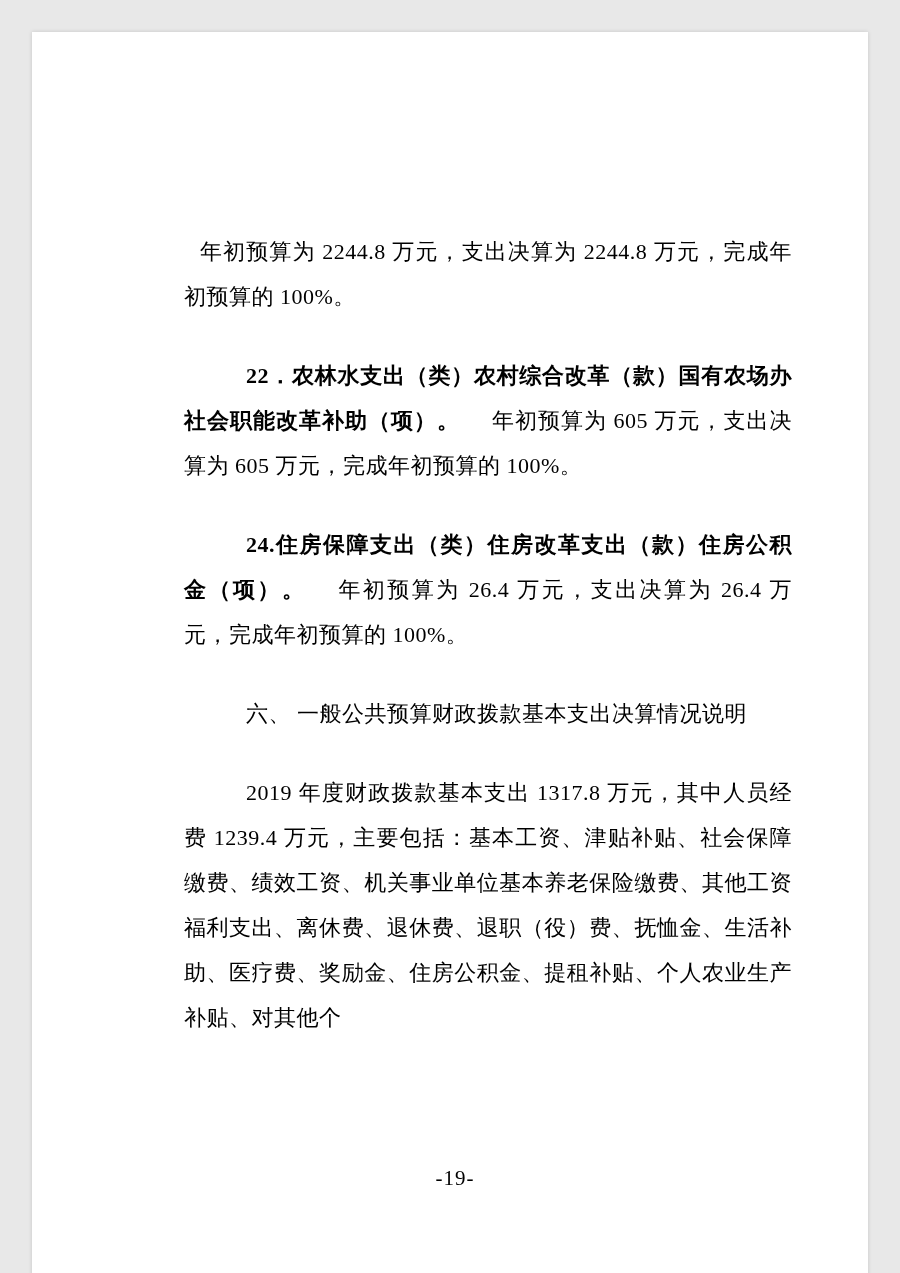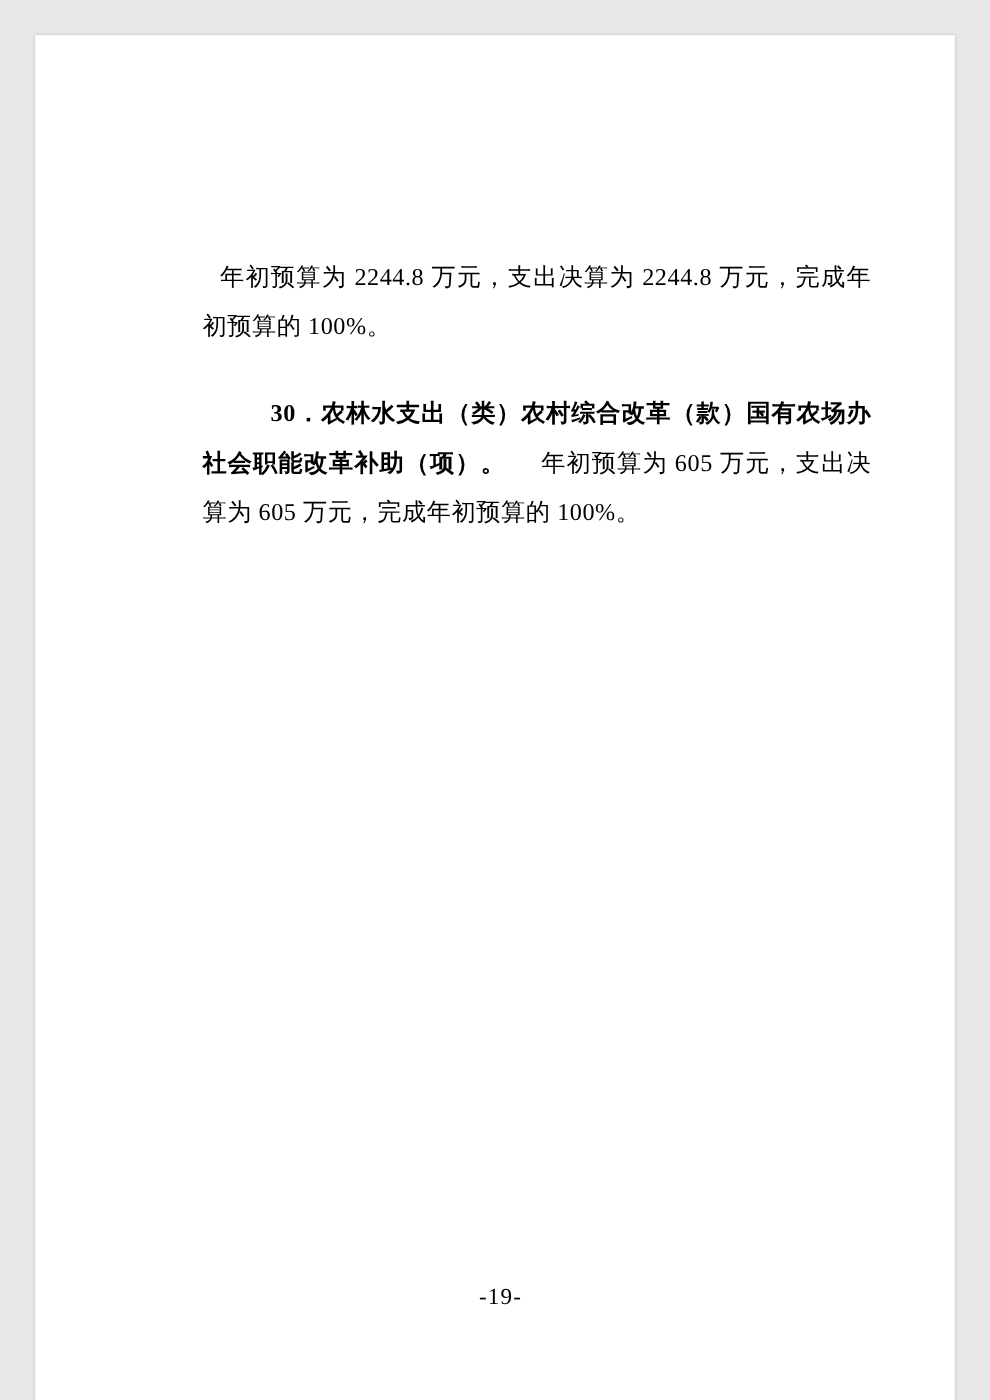--- a/index.html
+++ b/index.html
@@ -46,25 +46,28 @@
   }
 </style>
 </head>
 <body>
 
 <div class="sheet">
   <main class="body-text">
 
     <p class="para no-indent"><span class="regular">年初预算为 2244.8 万元，支出决算为 2244.8 万元，完成年初预算的 100%。</span></p>
 
-    <p class="para indent"><span class="lead-bold">30．农林水支出（类）农村综合改革（款）国有农场办社会职能改革补助（项）。</span><span class="regular">年初预算为 605 万元，支出决算为 605 万元，完成年初预算的 100%。</span></p>
+    <p class="para indent"><span class="lead-bold">22．农林水支出（类）农村综合改革（款）国有农场办社会职能改革补助（项）。</span><span class="regular">年初预算为 605 万元，支出决算为 605 万元，完成年初预算的 100%。</span></p>
 
 
+    <p class="para indent"><span class="lead-bold">24.住房保障支出（类）住房改革支出（款）住房公积金（项）。</span><span class="regular">年初预算为 26.4 万元，支出决算为 26.4 万元，完成年初预算的 100%。</span></p>
 
 
+    <p class="para indent"><span class="regular">六、 一般公共预算财政拨款基本支出决算情况说明</span></p>
 
+    <p class="para indent"><span class="regular">2019 年度财政拨款基本支出 1317.8 万元，其中人员经费 1239.4 万元，主要包括：基本工资、津贴补贴、社会保障缴费、绩效工资、机关事业单位基本养老保险缴费、其他工资福利支出、离休费、退休费、退职（役）费、抚恤金、生活补助、医疗费、奖励金、住房公积金、提租补贴、个人农业生产补贴、对其他个</span></p>
 
   </main>
 
   <footer class="page-footer">
     <span>-19-</span>
   </footer>
 </div>
 
 </body></html>

